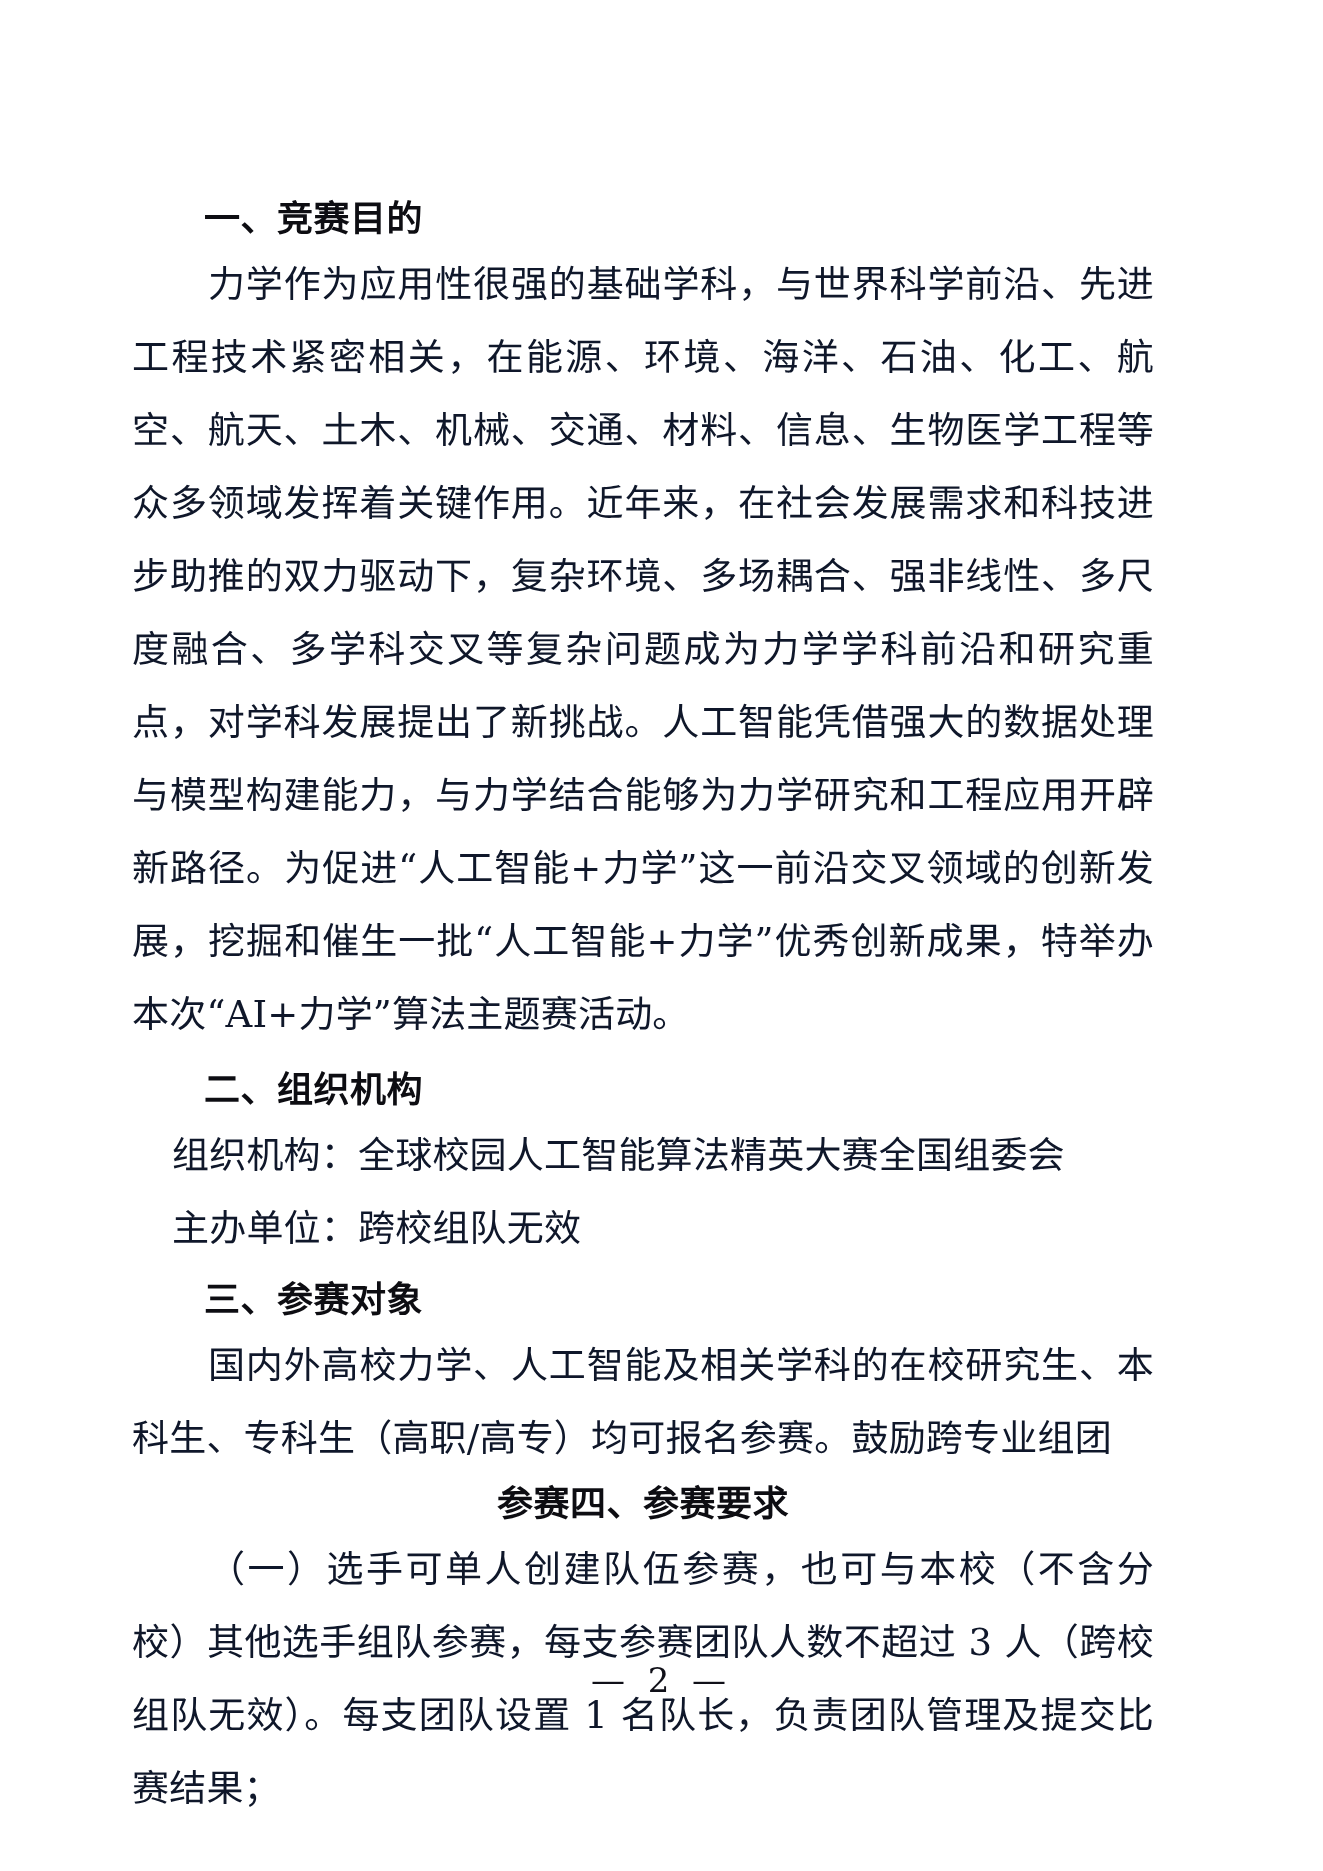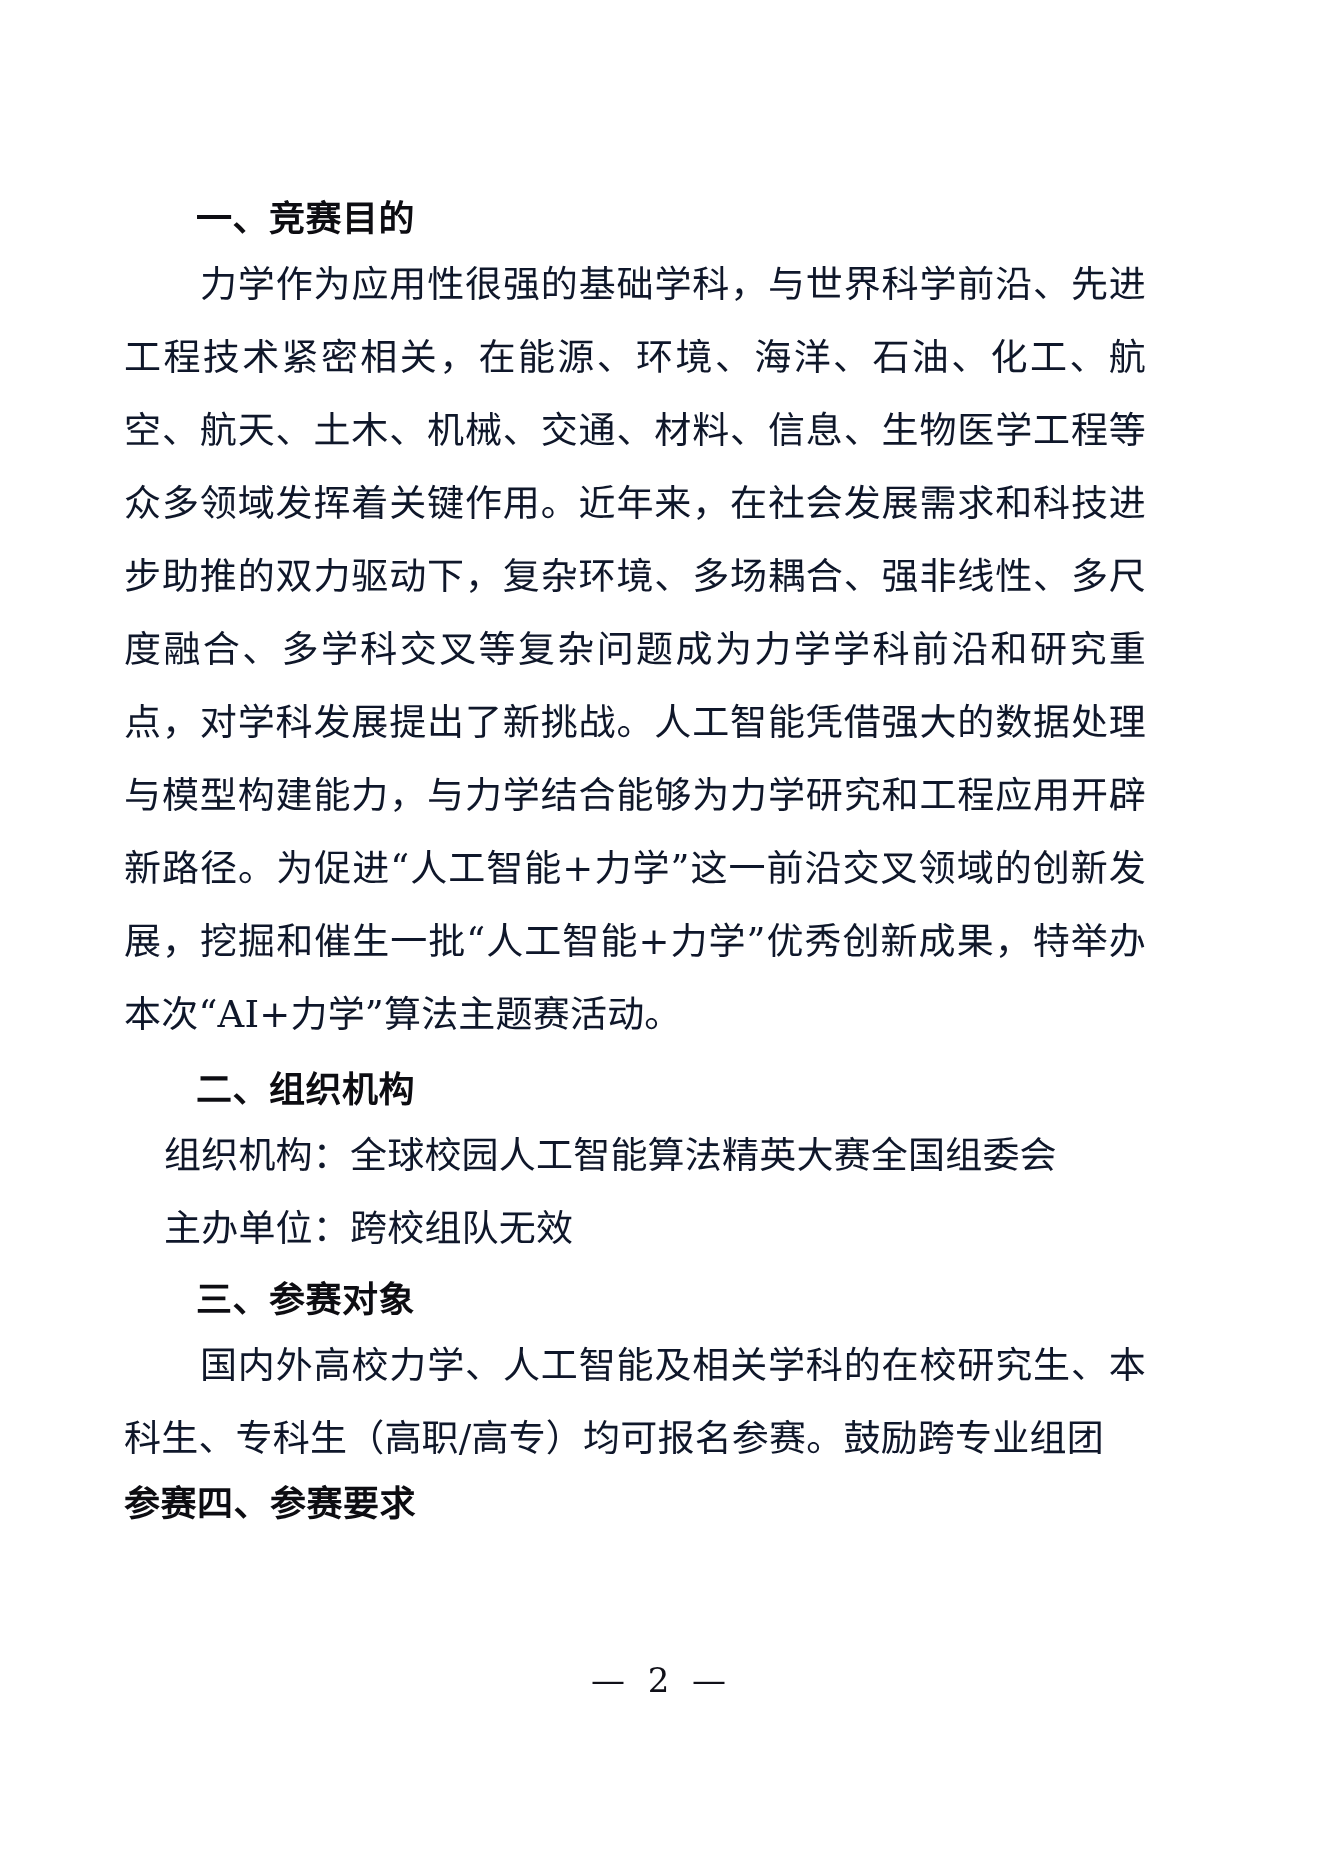--- a/index.html
+++ b/index.html
@@ -14,38 +14,39 @@
   .page {
     position: relative;
     width: 1323px;
     height: 1871px;
     background: #ffffff;
     overflow: hidden;
     box-sizing: border-box;
   }
   .content {
     position: absolute;
-    left: 124px;
+    left: 132px;
     top: 190px;
     width: 1022px;
   }
   
   .heading {
     font-family: "DejaVu Sans", "Liberation Sans", sans-serif;
     font-weight: bold;
     font-size: 36px;
     line-height: 58px;
     color: #0d0d12;
     letter-spacing: 0.5px;
     text-indent: 72px;
     margin: 0;
     white-space: nowrap;
   }
   .heading.flush {
     text-indent: 0;
+    text-align: center;
   }
   
   .para {
     font-family: "DejaVu Serif", "Liberation Serif", serif;
     font-size: 37px;
     line-height: 73px;
     color: #0f172a;
     margin: 0;
     text-align: justify;
     text-justify: inter-ideograph;
@@ -86,17 +87,18 @@
     <h2 class="heading">二、组织机构</h2>
     <p class="para sub">组织机构：全球校园人工智能算法精英大赛全国组委会</p>
     <p class="para sub">主办单位：跨校组队无效</p>
 
     <div class="gap-sm"></div>
 
     <h2 class="heading">三、参赛对象</h2>
     <p class="para">国内外高校力学、人工智能及相关学科的在校研究生、本科生、专科生（高职/高专）均可报名参赛。鼓励跨专业组团</p>
 
     <h2 class="heading flush">参赛四、参赛要求</h2>
+    <p class="para">（一）选手可单人创建队伍参赛，也可与本校（不含分校）其他选手组队参赛，每支参赛团队人数不超过 3 人（跨校组队无效）。每支团队设置 1 名队长，负责团队管理及提交比赛结果；</p>
 
   </div>
 
   <div class="page-number">— 2 —</div>
 </div>
 
 </body></html>

